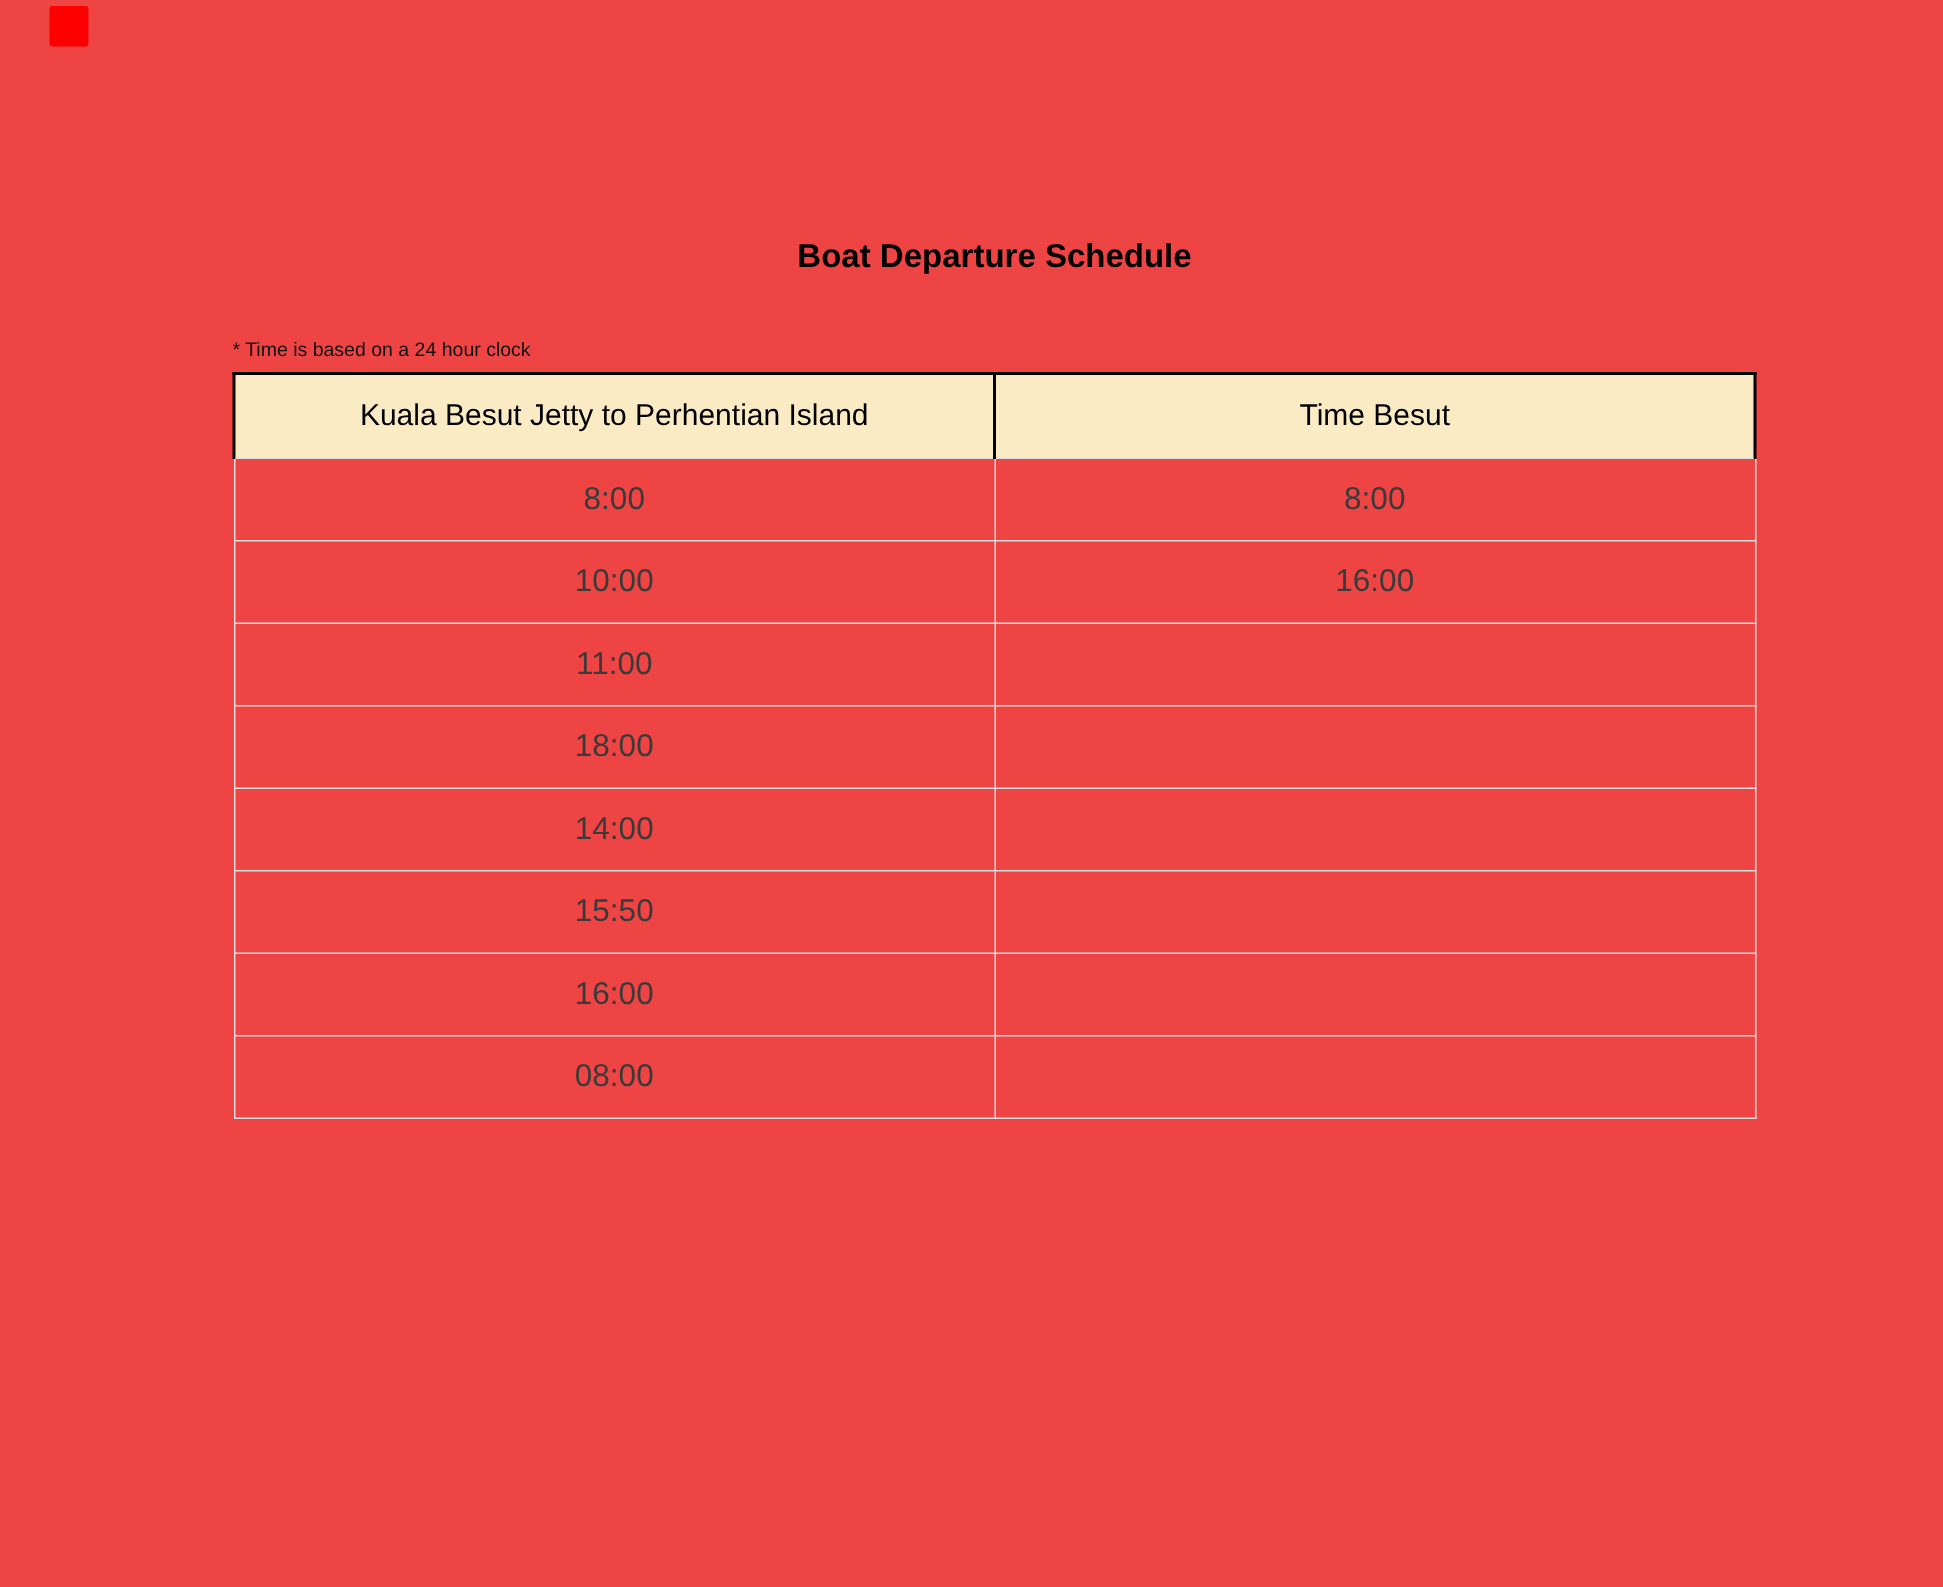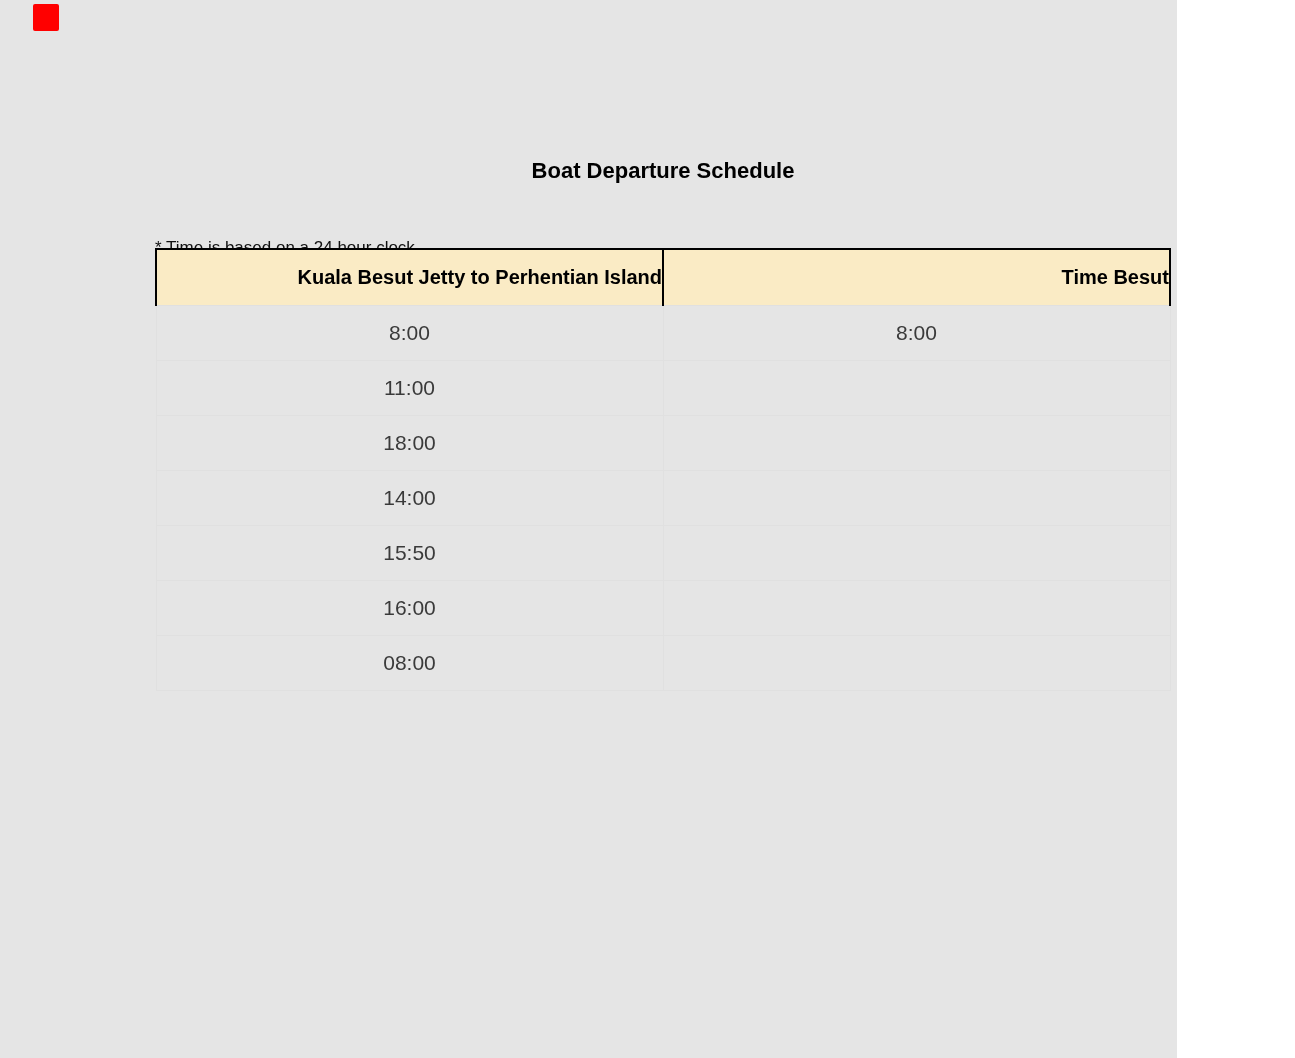--- a/index.html
+++ b/index.html
@@ -10,22 +10,22 @@
     --header-text:#000000;
   }
   html,body{margin:0;padding:0;}
   body{
     width:1295px;height:1058px;
     background:#ffffff;
     font-family:"Liberation Sans", sans-serif;
   }
   .page{
     position:relative;
-    width:1177px;height:1058px;
-    background:#e5e5e5;
+    width:1295px;height:1058px;
+    background:#ef4444;
     overflow:hidden;
   }
   .red-marker{
     position:absolute;
     left:33px;top:4px;
     width:26px;height:27px;
     background:#ff0000;
     border-radius:2px;
   }
   .title{
@@ -33,43 +33,43 @@
     left:155px;top:157px;
     width:1016px;
     text-align:center;
     font-size:22px;
     font-weight:bold;
     color:#000000;
     line-height:27px;
   }
   .note{
     position:absolute;
-    left:155px;top:237px;
-    font-size:17px;
+    left:155px;top:222px;
+    font-size:13px;
     color:#111111;
     line-height:21px;
   }
   table.schedule{
     position:absolute;
     left:155px;top:248px;
     width:1016px;
     border-collapse:collapse;
     table-layout:fixed;
   }
   table.schedule th{
     background:var(--header-bg);
     border-top:2px solid var(--header-border);
     border-left:2px solid var(--header-border);
     border-right:2px solid var(--header-border);
     border-bottom:1px solid var(--grid-line);
     height:55px;
     font-size:20px;
-    font-weight:bold;
+    font-weight:normal;
     color:var(--header-text);
-    text-align:right;
+    text-align:center;
     vertical-align:middle;
     padding:0;
     margin-top:13px;
   }
   table.schedule td{
     border:1px solid var(--grid-line);
     height:54px;
     font-size:21px;
     font-weight:normal;
     color:var(--cell-text);
@@ -96,20 +96,24 @@
         <th>Kuala Besut Jetty to Perhentian Island</th>
         <th>Time Besut</th>
       </tr>
     </thead>
     <tbody>
       <tr>
         <td>8:00</td>
         <td>8:00</td>
       </tr>
       <tr>
+        <td>10:00</td>
+        <td>16:00</td>
+      </tr>
+      <tr>
         <td>11:00</td>
         <td></td>
       </tr>
       <tr>
         <td>18:00</td>
         <td></td>
       </tr>
       <tr>
         <td>14:00</td>
         <td></td>

